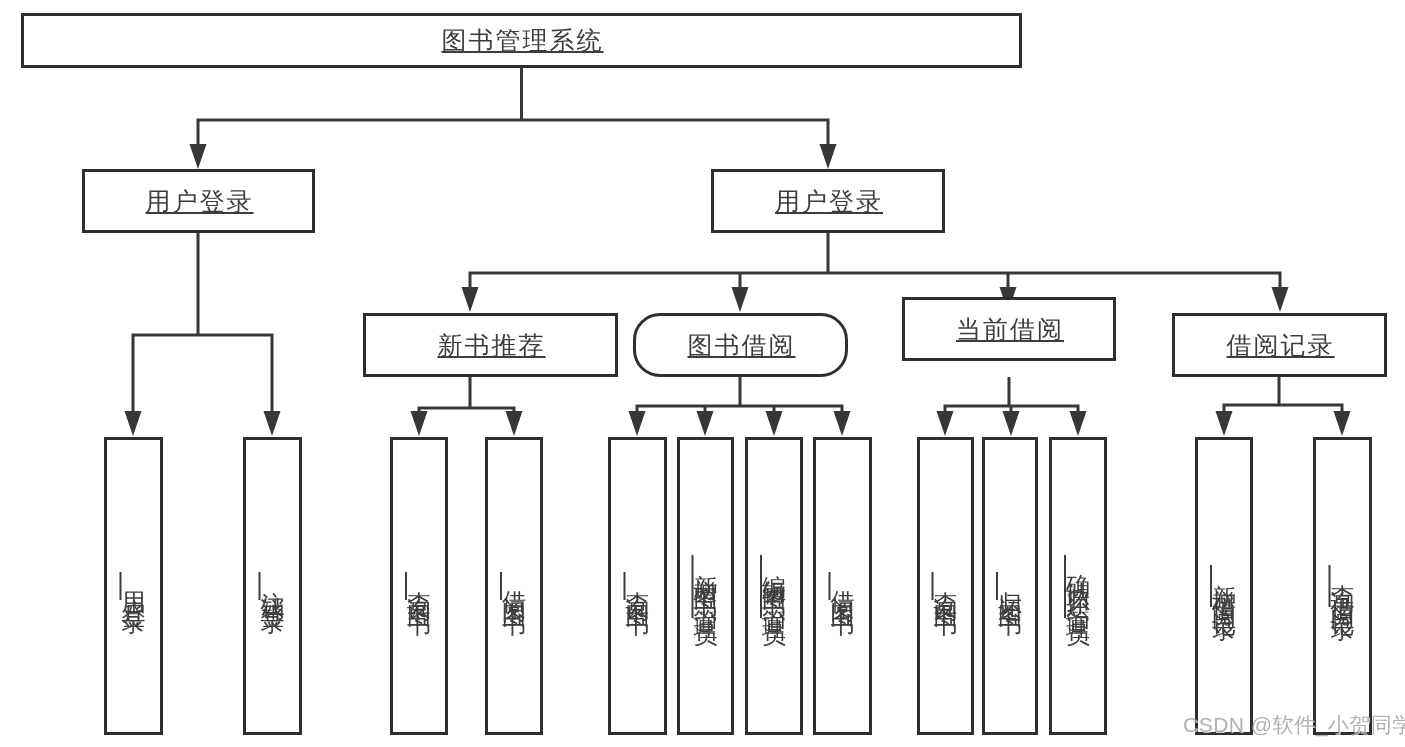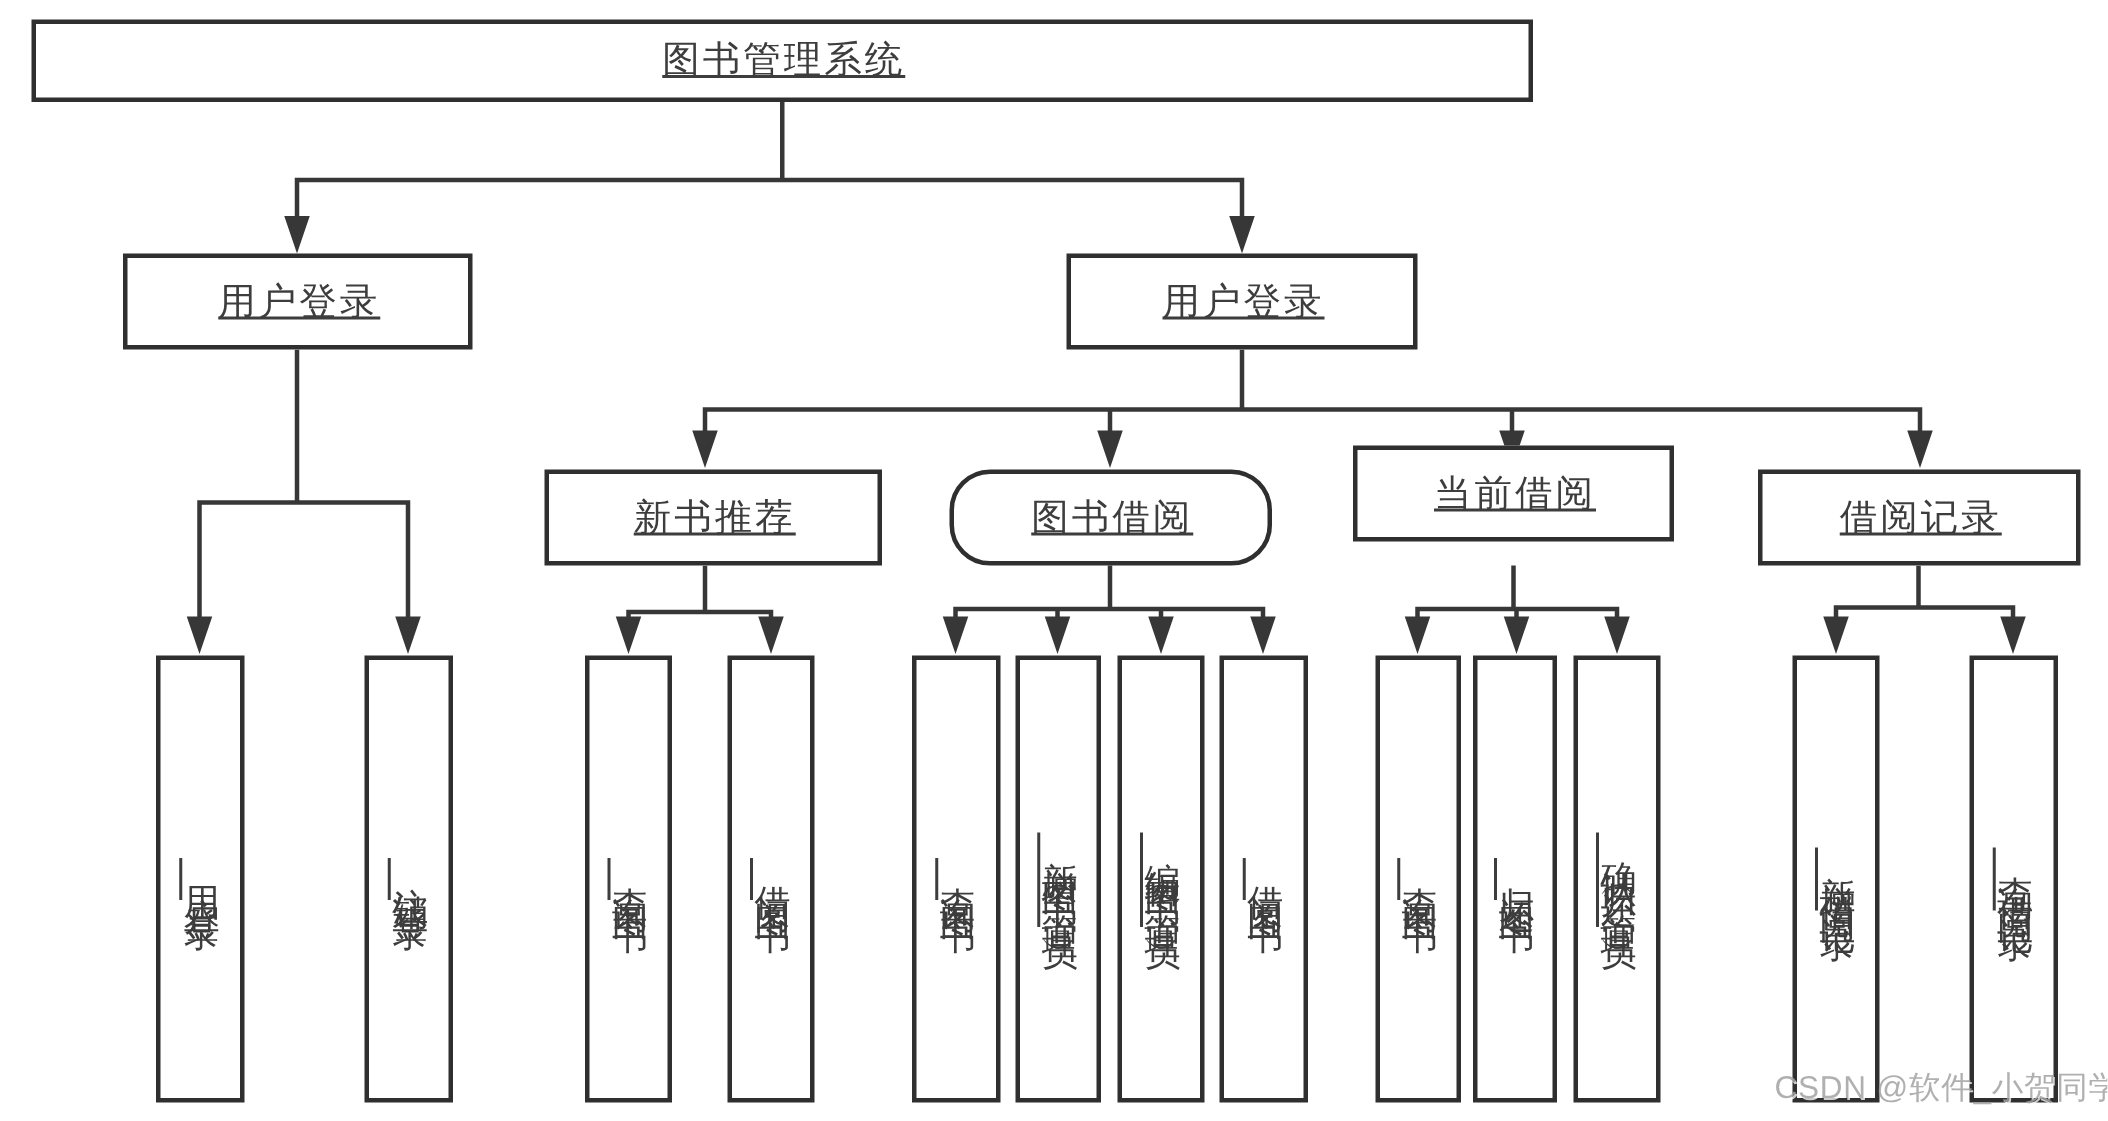--- a/index.html
+++ b/index.html
@@ -114,21 +114,21 @@
       M1069.5 411 L1086.5 411 L1078 436 Z
       M1215.5 411 L1232.5 411 L1224 436 Z
       M1333.5 411 L1350.5 411 L1342 436 Z"></path>
   </svg>
 
   <div class="box h" style="left:21px; top:13px; width:1001px; height:55px;">图书管理系统</div>
 
   <div class="box h" style="left:82px; top:169px; width:233px; height:64px;">用户登录</div>
   <div class="box h" style="left:711px; top:169px; width:234px; height:64px;">用户登录</div>
 
-  <div class="box h" style="left:363px; top:313px; width:225px; height:64px;">新书推荐</div>
+  <div class="box h" style="left:363px; top:313px; width:255px; height:64px;">新书推荐</div>
   <div class="box h" style="left:633px; top:313px; width:215px; height:64px;border-radius:27px;">图书借阅</div>
   <div class="box h" style="left:902px; top:297px; width:214px; height:64px;">当前借阅</div>
   <div class="box h" style="left:1172px; top:313px; width:215px; height:64px;">借阅记录</div>
 
   <div class="box v" style="left:104px; top:437px; width:59px; height:298px;">用户登录</div>
   <div class="box v" style="left:243px; top:437px; width:59px; height:298px;">注销登录</div>
 
   <div class="box v" style="left:390px; top:437px; width:58px; height:298px;">查询图书</div>
   <div class="box v" style="left:485px; top:437px; width:58px; height:298px;">借阅图书</div>
 

